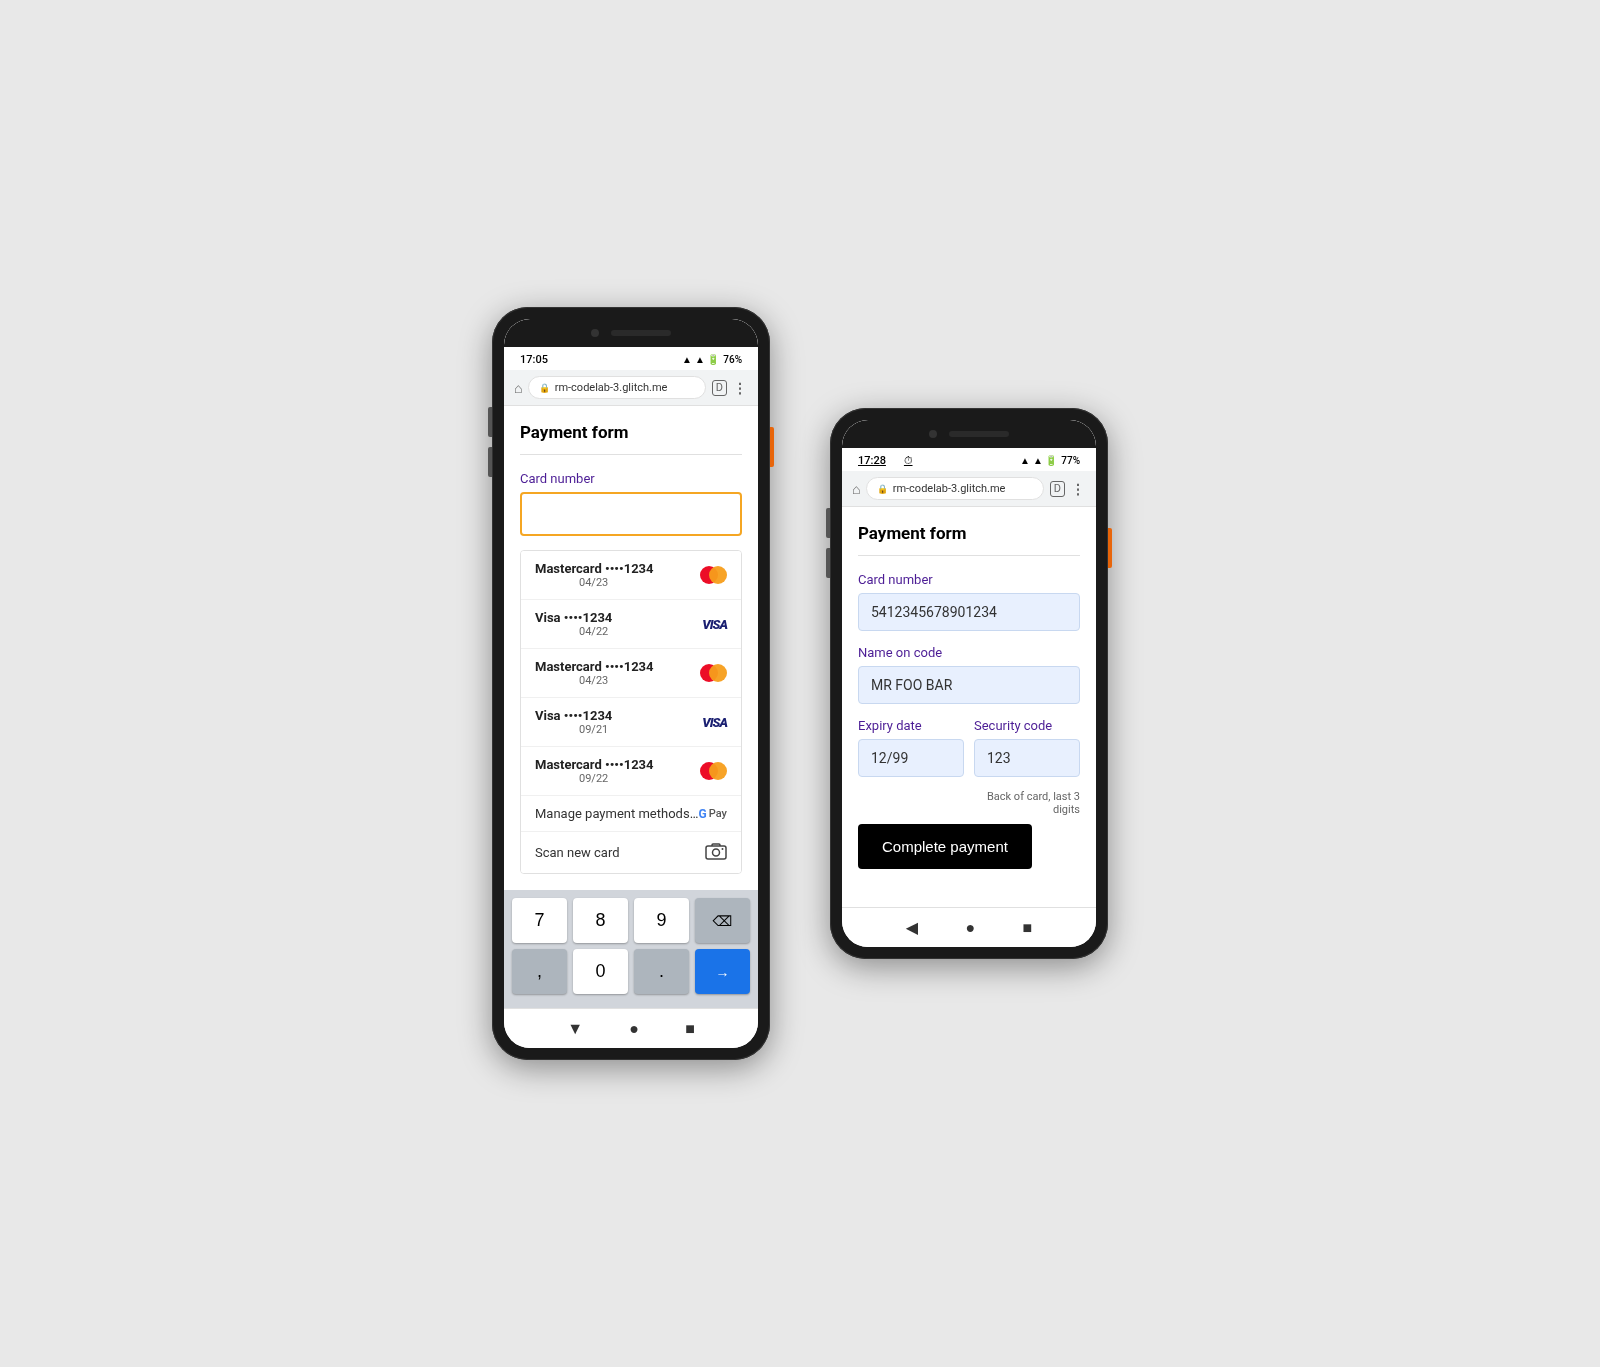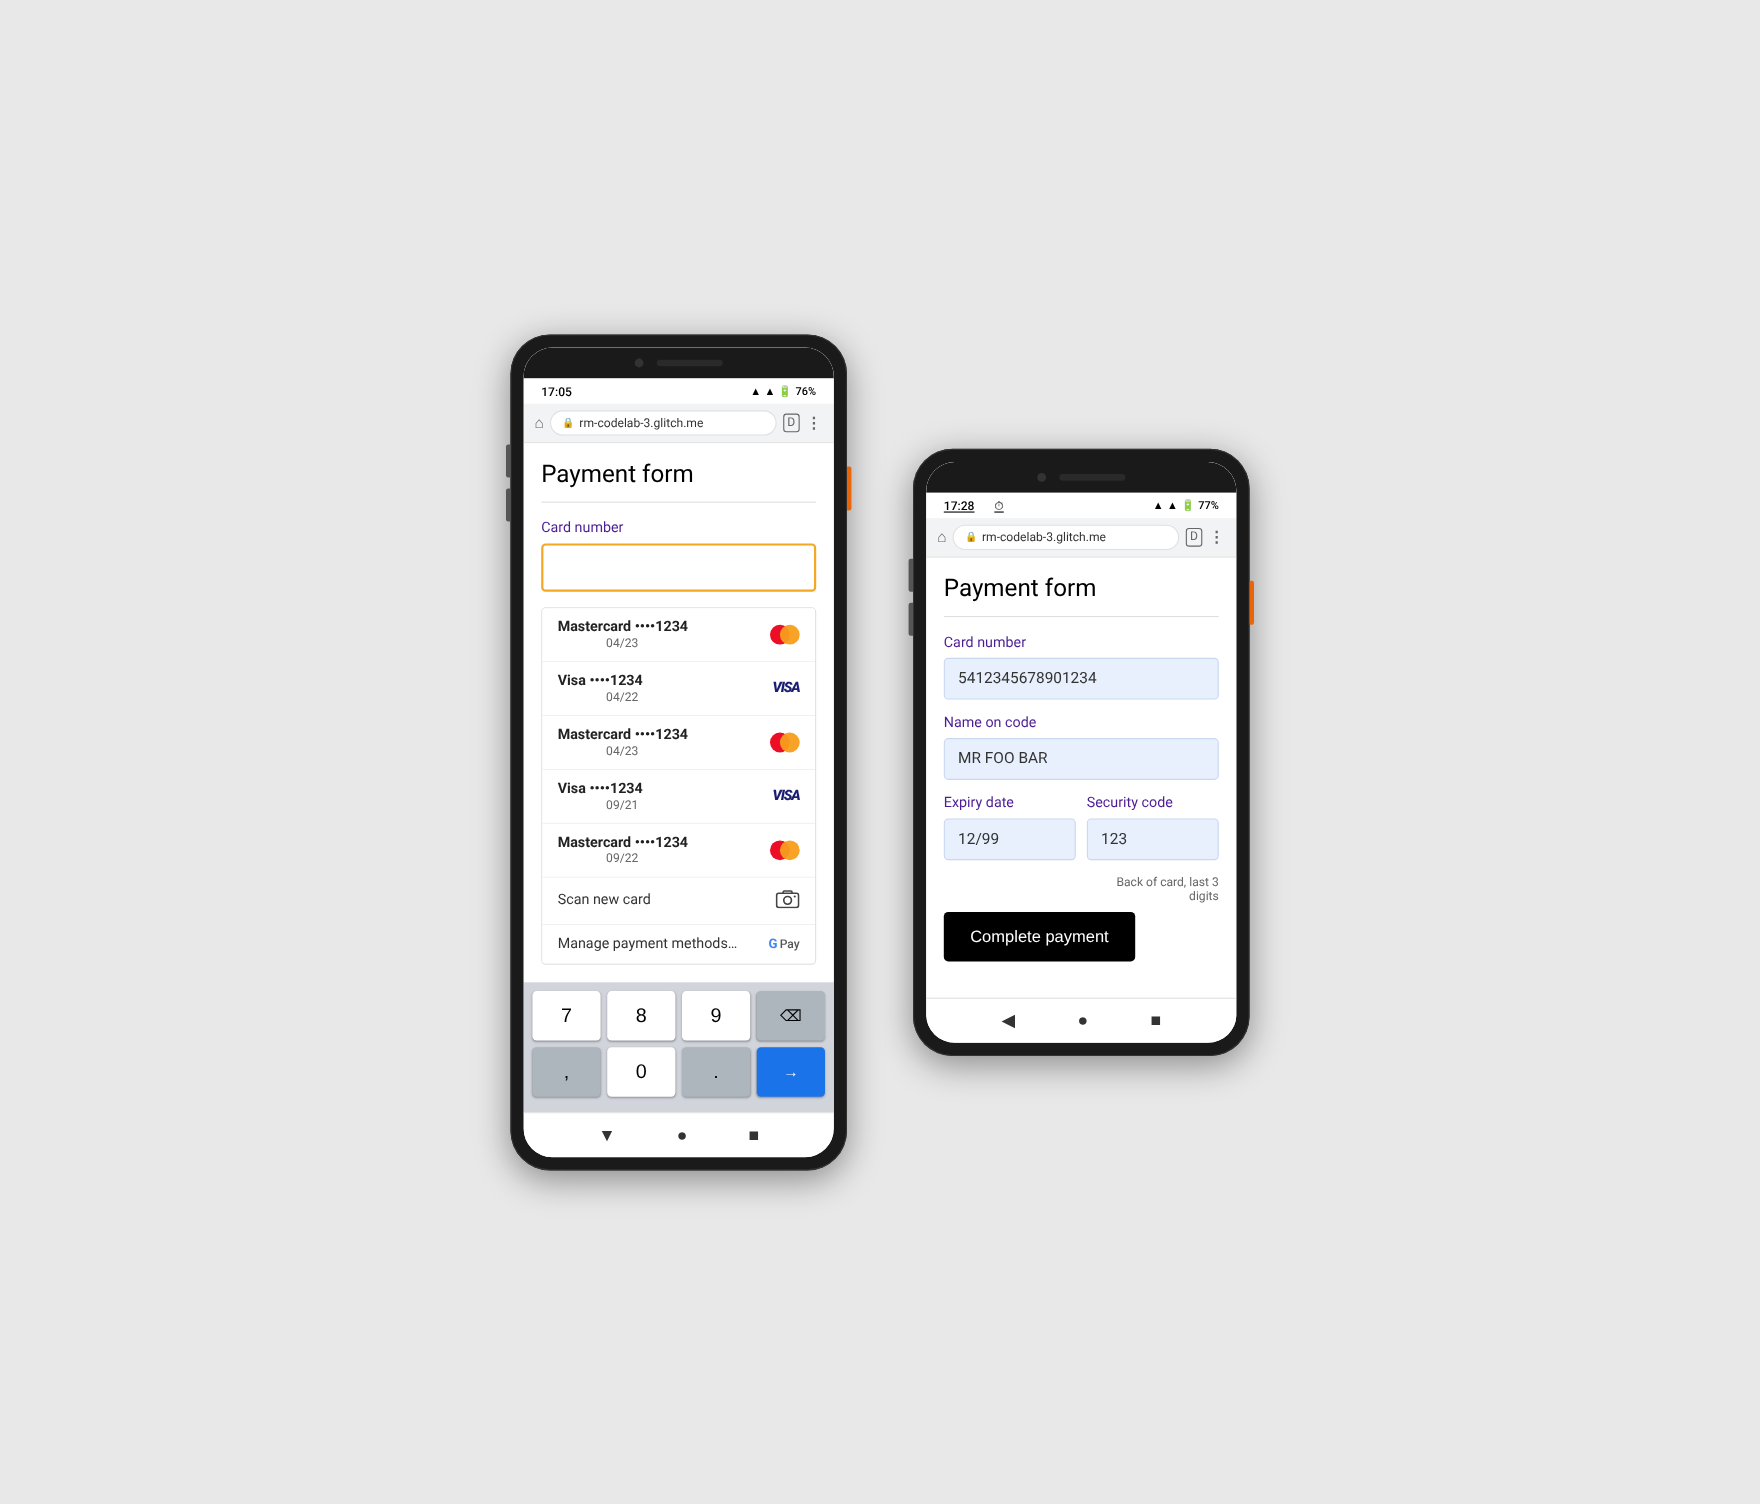--- a/index.html
+++ b/index.html
@@ -14,21 +14,21 @@
       padding: 40px;
     }
 
     .phone-wrapper {
       position: relative;
       display: flex;
       justify-content: center;
     }
 
     .phone {
-      width: 306px;
+      width: 278px;
       background: #1a1a1a;
       border-radius: 36px;
       padding: 12px;
       box-shadow: 0 8px 32px rgba(0,0,0,0.4), inset 0 0 0 1px #333;
       position: relative;
     }
 
     .phone-inner {
       background: #fff;
       border-radius: 26px;
@@ -149,22 +149,22 @@
       color: #666;
     }
 
     .page-content {
       padding: 16px;
       background: #fff;
       min-height: 400px;
     }
 
     .page-title {
-      font-size: 22px;
-      font-weight: 400;
+      font-size: 17px;
+      font-weight: 700;
       color: #000;
       margin-bottom: 12px;
     }
 
     .divider {
       height: 1px;
       background: #e0e0e0;
       margin-bottom: 16px;
     }
 
@@ -461,38 +461,38 @@
               <span class="autofill-item-name">Mastercard ••••1234</span>
               <span class="autofill-item-exp">09/22</span>
             </div>
             <div class="mc-logo card-brand-logo">
               <div class="mc-circle-left"></div>
               <div class="mc-circle-right"></div>
             </div>
           </div>
 
           <div class="autofill-item">
+            <span>Manage payment methods…</span>
+            <div class="gpay-logo">
+              <span class="g-colored g-blue">G</span>
+              <span style="font-size:11px;font-weight:500;color:#555;margin-left:1px;">Pay</span>
+            </div>
+          </div>
+
+          <div class="autofill-item">
             <span>Scan new card</span>
             <div>
               <svg width="22" height="18" viewBox="0 0 22 18" fill="none" xmlns="http://www.w3.org/2000/svg">
                 <rect x="1" y="4" width="20" height="13" rx="2" stroke="#444" stroke-width="1.5" fill="none"></rect>
                 <circle cx="11" cy="10.5" r="3.5" stroke="#444" stroke-width="1.5" fill="none"></circle>
                 <path d="M7 4V3a1 1 0 011-1h6a1 1 0 011 1v1" stroke="#444" stroke-width="1.5"></path>
                 <circle cx="17.5" cy="7" r="1" fill="#444"></circle>
               </svg>
             </div>
           </div>
-
-          <div class="autofill-item">
-            <span>Manage payment methods…</span>
-            <div class="gpay-logo">
-              <span class="g-colored g-blue">G</span>
-              <span style="font-size:11px;font-weight:500;color:#555;margin-left:1px;">Pay</span>
-            </div>
-          </div>
         </div>
       </div>
 
       <div class="keyboard-area">
         <div class="keyboard-row">
           <button class="key-btn">7</button>
           <button class="key-btn">8</button>
           <button class="key-btn">9</button>
           <button class="key-btn dark" style="font-size:14px;">⌫</button>
         </div>

